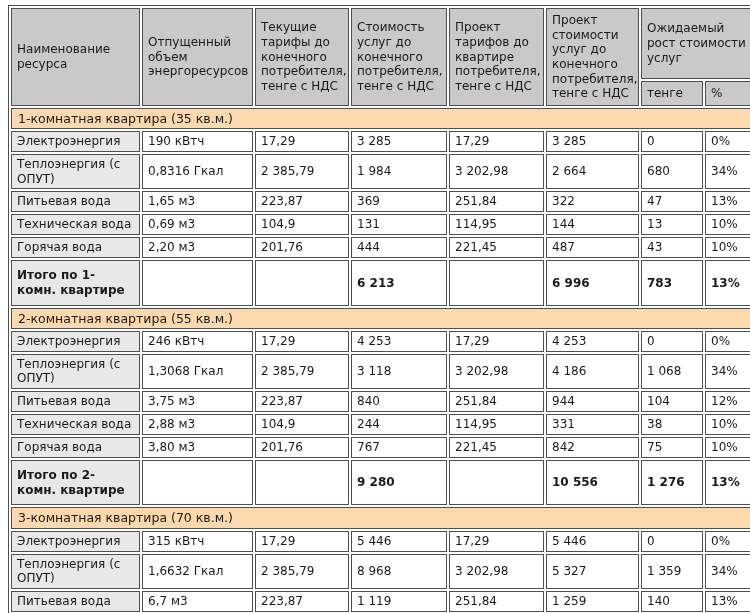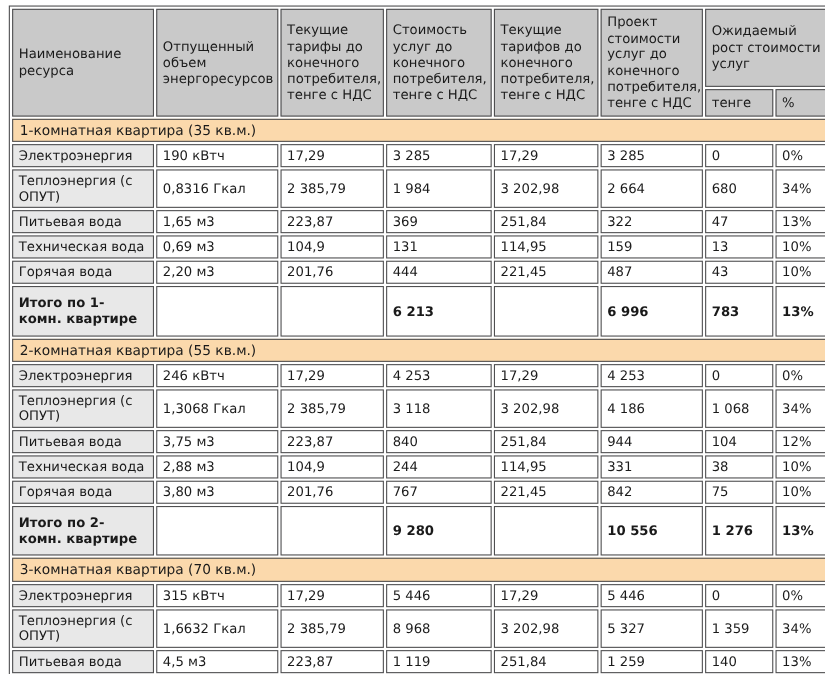--- a/index.html
+++ b/index.html
@@ -70,21 +70,21 @@
       <col class="c6">
       <col class="c7">
       <col class="c8">
   </colgroup>
   <thead>
     <tr class="header-main" id="hrow1">
         <th rowspan="2">Наименование ресурса</th>
         <th rowspan="2">Отпущенный объем энергоресурсов</th>
         <th rowspan="2">Текущие тарифы до конечного потребителя, тенге с НДС</th>
         <th rowspan="2">Стоимость услуг до конечного потребителя, тенге с НДС</th>
-        <th rowspan="2">Текущие тарифов до конечного потребителя, тенге с НДС</th>
+        <th rowspan="2">Проект тарифов до квартире потребителя, тенге с НДС</th>
         <th rowspan="2">Проект стоимости услуг до конечного потребителя, тенге с НДС</th>
         <th colspan="2">Ожидаемый рост  стоимости услуг</th>
       </tr>
     <tr class="header-sub" id="hrow2">
         <th>тенге</th>
         <th>%</th>
       </tr>
   </thead>
   <tbody id="tbody">
       <tr>
@@ -119,21 +119,21 @@
         <td>322</td>
         <td>47</td>
         <td>13%</td>
       </tr>
       <tr class="data">
         <td class="name">Техническая вода</td>
         <td>0,69 м3</td>
         <td>104,9</td>
         <td>131</td>
         <td>114,95</td>
-        <td>159</td>
+        <td>144</td>
         <td>13</td>
         <td>10%</td>
       </tr>
       <tr class="data">
         <td class="name">Горячая вода</td>
         <td>2,20 м3</td>
         <td>201,76</td>
         <td>444</td>
         <td>221,45</td>
         <td>487</td>
@@ -231,21 +231,21 @@
         <td>1,6632 Гкал</td>
         <td>2 385,79</td>
         <td>8 968</td>
         <td>3 202,98</td>
         <td>5 327</td>
         <td>1 359</td>
         <td>34%</td>
       </tr>
       <tr class="data">
         <td class="name">Питьевая вода</td>
-        <td>4,5 м3</td>
+        <td>6,7 м3</td>
         <td>223,87</td>
         <td>1 119</td>
         <td>251,84</td>
         <td>1 259</td>
         <td>140</td>
         <td>13%</td>
       </tr>
     </tbody>
 </table>
 

